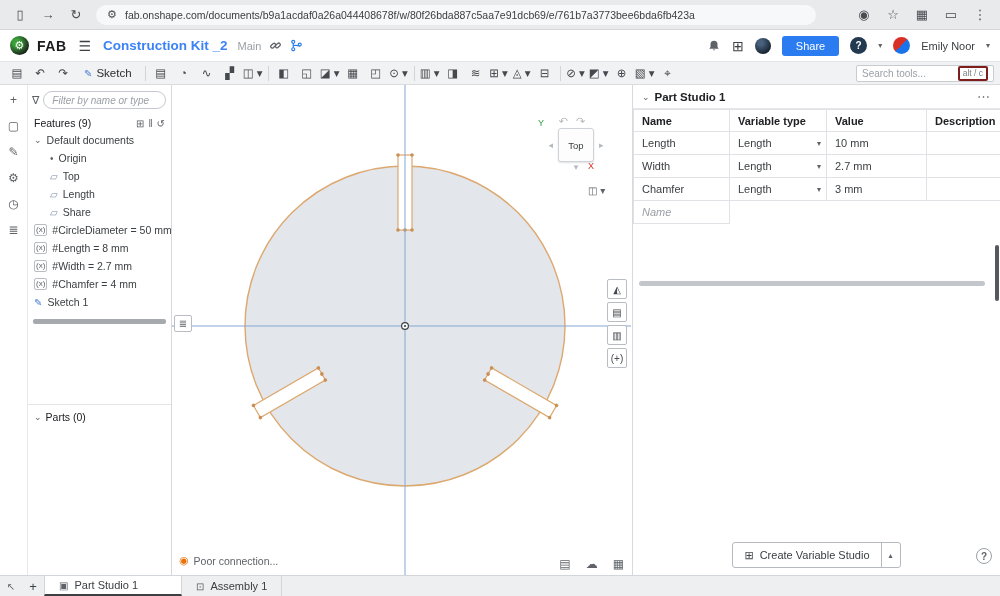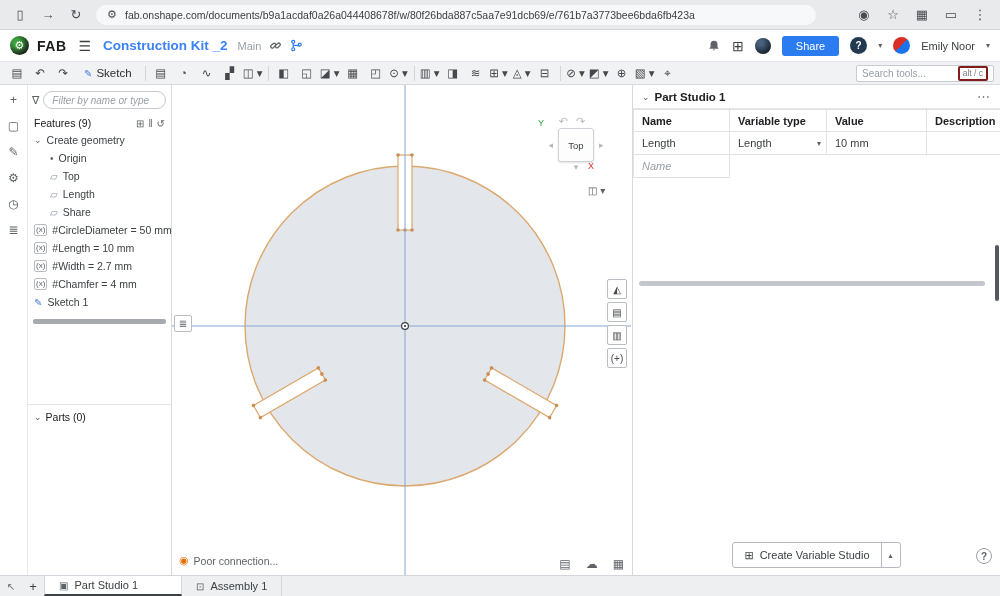--- a/index.html
+++ b/index.html
@@ -243,21 +243,21 @@
       </div>
       <div class="features-header">
         <span>Features (9)</span>
         <span class="spacer"></span>
         <span class="mini-icon">⊞</span>
         <span class="mini-icon">‖</span>
         <span class="mini-icon">↺</span>
       </div>
       <div class="tree-row">
         <span class="tree-caret">⌄</span>
-        <span>Create geometry</span>
+        <span>Default documents</span>
       </div>
       <div class="tree-row child">
         <span class="origin-ic">•</span>
         <span>Origin</span>
       </div>
       <div class="tree-row child">
         <span class="plane-ic">▱</span>
         <span>Top</span>
       </div>
       <div class="tree-row child">
@@ -267,21 +267,21 @@
       <div class="tree-row child">
         <span class="plane-ic">▱</span>
         <span>Share</span>
       </div>
       <div class="tree-row">
         <span class="var-badge">(x)</span>
         <span>#CircleDiameter = 50 mm</span>
       </div>
       <div class="tree-row">
         <span class="var-badge">(x)</span>
-        <span>#Length = 10 mm</span>
+        <span>#Length = 8 mm</span>
       </div>
       <div class="tree-row">
         <span class="var-badge">(x)</span>
         <span>#Width = 2.7 mm</span>
       </div>
       <div class="tree-row">
         <span class="var-badge">(x)</span>
         <span>#Chamfer = 4 mm</span>
       </div>
       <div class="tree-row">
@@ -376,20 +376,32 @@
           </tr>
         </thead>
         <tbody>
           <tr>
             <td>Length</td>
             <td class="type-cell"><span>Length</span><span class="cell-caret">▾</span></td>
             <td>10 mm</td>
             <td></td>
           </tr>
           <tr>
+            <td>Width</td>
+            <td class="type-cell"><span>Length</span><span class="cell-caret">▾</span></td>
+            <td>2.7 mm</td>
+            <td></td>
+          </tr>
+          <tr>
+            <td>Chamfer</td>
+            <td class="type-cell"><span>Length</span><span class="cell-caret">▾</span></td>
+            <td>3 mm</td>
+            <td></td>
+          </tr>
+          <tr>
             <td class="placeholder">Name</td>
             <td class="blank"></td>
             <td class="blank"></td>
             <td class="blank"></td>
           </tr>
         </tbody>
       </table>
       <div class="h-scrollbar"></div>
       <div class="v-scrollbar"></div>
       <div class="vt-footer">

